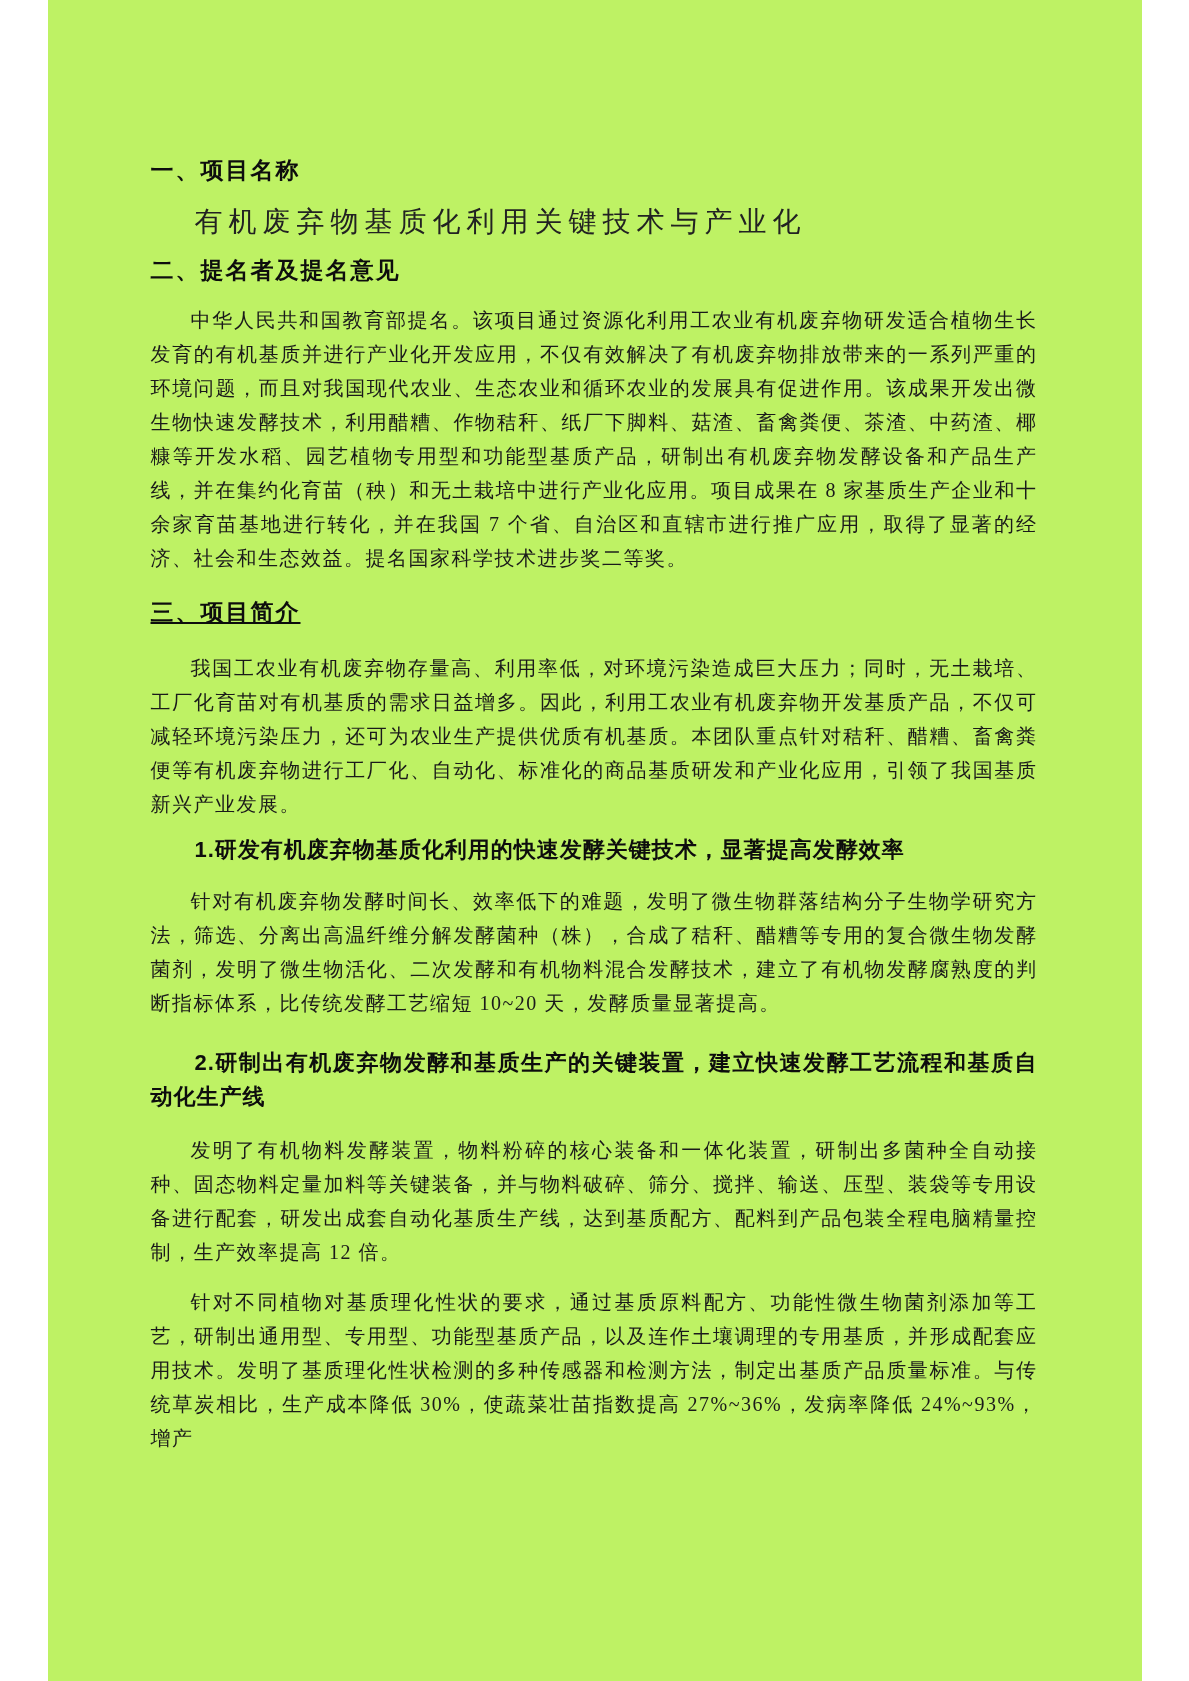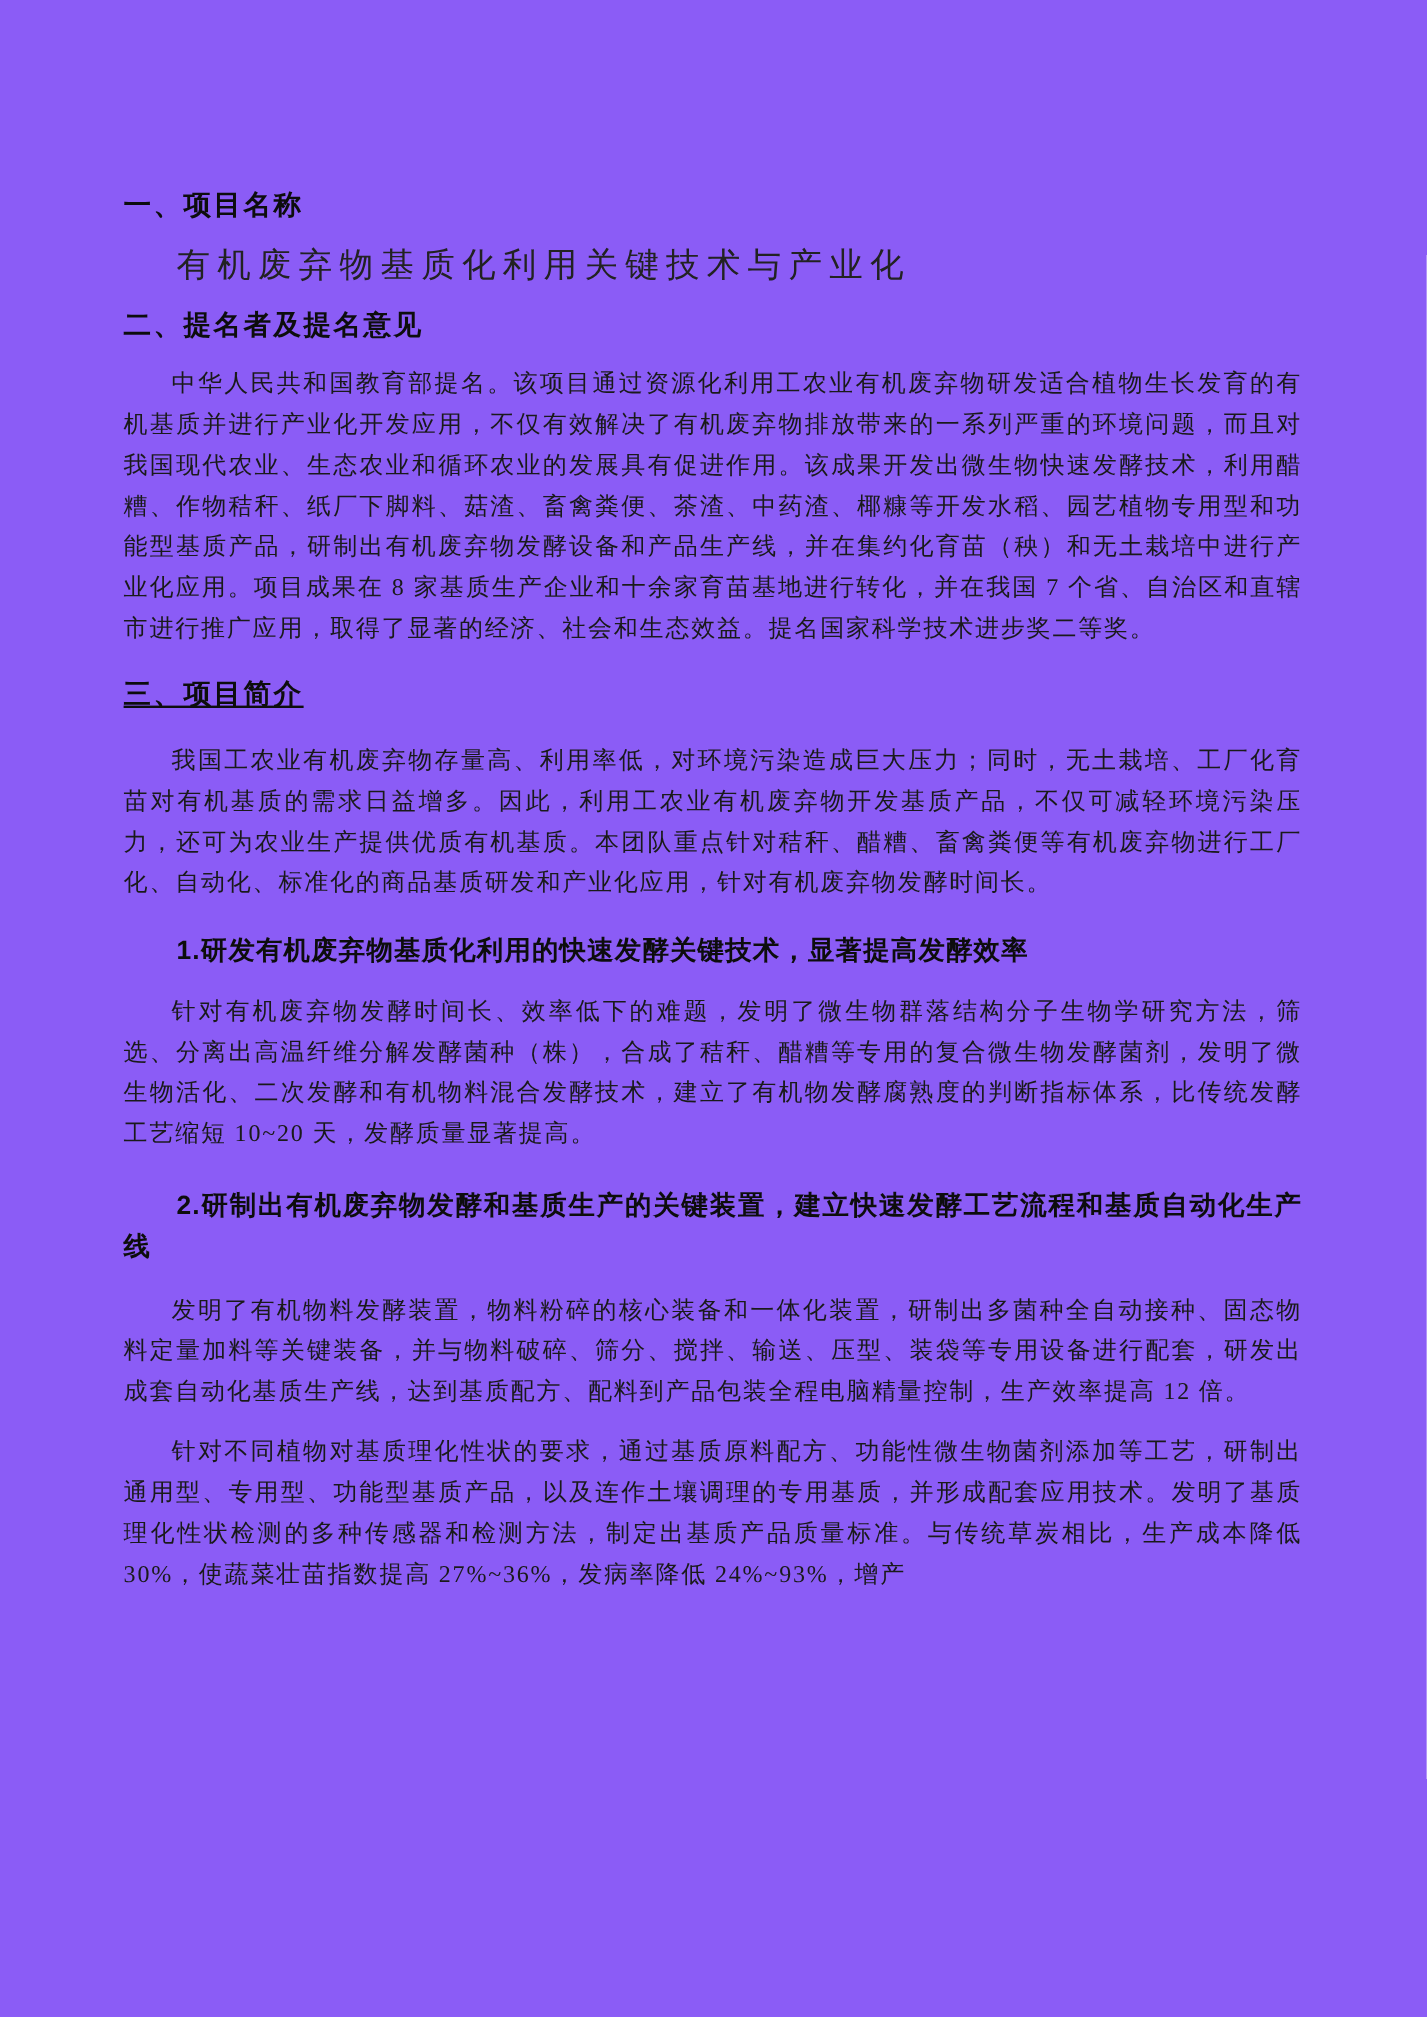--- a/index.html
+++ b/index.html
@@ -1,22 +1,22 @@
 <!DOCTYPE html>
 <html lang="zh"><head>
 <meta charset="utf-8">
 <style>
   * { margin: 0; padding: 0; box-sizing: border-box; }
   html, body { background: #ffffff; }
   .page {
     position: relative;
-    width: 1189px;
+    width: 1094px;
     height: 1681px;
     margin: 0 auto;
-    background: #8b5cf6;
+    background: #bef264;
     color: #111111;
     padding: 153px 104px 0 103px;
     overflow: hidden;
     font-family: "Liberation Serif", "DejaVu Serif", serif;
   }
   .h-major {
     font-family: "Liberation Sans", "DejaVu Sans", sans-serif;
     font-weight: bold;
     font-size: 23px;
     line-height: 34px;
@@ -47,21 +47,21 @@
     letter-spacing: 1px;
     text-align: justify;
     text-indent: 2em;
     color: #0d0d0d;
   }
   .m-name { margin-top: 18px; }
   .m-h2  { margin-top: 14px; }
   .m-p1  { margin-top: 16px; }
   .m-h3  { margin-top: 20px; text-decoration: underline; }
   .m-p2  { margin-top: 22px; }
-  .m-s1  { margin-top: 22px; }
+  .m-s1  { margin-top: 12px; }
   .m-p3  { margin-top: 17px; }
   .m-s2  { margin-top: 26px; }
   .m-p4  { margin-top: 19px; }
   .m-s3  { margin-top: 17px; }
   .m-p5  { margin-top: 16px; }
 </style>
 </head>
 <body>
 
 <div class="page">
@@ -69,21 +69,21 @@
   <div class="h-major">一、项目名称</div>
 
   <div class="project-name m-name">有机废弃物基质化利用关键技术与产业化</div>
 
   <div class="h-major m-h2">二、提名者及提名意见</div>
 
   <p class="body-para m-p1">中华人民共和国教育部提名。该项目通过资源化利用工农业有机废弃物研发适合植物生长发育的有机基质并进行产业化开发应用，不仅有效解决了有机废弃物排放带来的一系列严重的环境问题，而且对我国现代农业、生态农业和循环农业的发展具有促进作用。该成果开发出微生物快速发酵技术，利用醋糟、作物秸秆、纸厂下脚料、菇渣、畜禽粪便、茶渣、中药渣、椰糠等开发水稻、园艺植物专用型和功能型基质产品，研制出有机废弃物发酵设备和产品生产线，并在集约化育苗（秧）和无土栽培中进行产业化应用。项目成果在 8 家基质生产企业和十余家育苗基地进行转化，并在我国 7 个省、自治区和直辖市进行推广应用，取得了显著的经济、社会和生态效益。提名国家科学技术进步奖二等奖。</p>
 
   <div class="h-major m-h3">三、项目简介</div>
 
-  <p class="body-para m-p2">我国工农业有机废弃物存量高、利用率低，对环境污染造成巨大压力；同时，无土栽培、工厂化育苗对有机基质的需求日益增多。因此，利用工农业有机废弃物开发基质产品，不仅可减轻环境污染压力，还可为农业生产提供优质有机基质。本团队重点针对秸秆、醋糟、畜禽粪便等有机废弃物进行工厂化、自动化、标准化的商品基质研发和产业化应用，针对有机废弃物发酵时间长。</p>
+  <p class="body-para m-p2">我国工农业有机废弃物存量高、利用率低，对环境污染造成巨大压力；同时，无土栽培、工厂化育苗对有机基质的需求日益增多。因此，利用工农业有机废弃物开发基质产品，不仅可减轻环境污染压力，还可为农业生产提供优质有机基质。本团队重点针对秸秆、醋糟、畜禽粪便等有机废弃物进行工厂化、自动化、标准化的商品基质研发和产业化应用，引领了我国基质新兴产业发展。</p>
 
   <p class="sub-heading m-s1">1.研发有机废弃物基质化利用的快速发酵关键技术，显著提高发酵效率</p>
 
   <p class="body-para m-p3">针对有机废弃物发酵时间长、效率低下的难题，发明了微生物群落结构分子生物学研究方法，筛选、分离出高温纤维分解发酵菌种（株），合成了秸秆、醋糟等专用的复合微生物发酵菌剂，发明了微生物活化、二次发酵和有机物料混合发酵技术，建立了有机物发酵腐熟度的判断指标体系，比传统发酵工艺缩短 10~20 天，发酵质量显著提高。</p>
 
   <p class="sub-heading m-s2">2.研制出有机废弃物发酵和基质生产的关键装置，建立快速发酵工艺流程和基质自动化生产线</p>
 
   <p class="body-para m-p4">发明了有机物料发酵装置，物料粉碎的核心装备和一体化装置，研制出多菌种全自动接种、固态物料定量加料等关键装备，并与物料破碎、筛分、搅拌、输送、压型、装袋等专用设备进行配套，研发出成套自动化基质生产线，达到基质配方、配料到产品包装全程电脑精量控制，生产效率提高 12 倍。</p>
 
 

